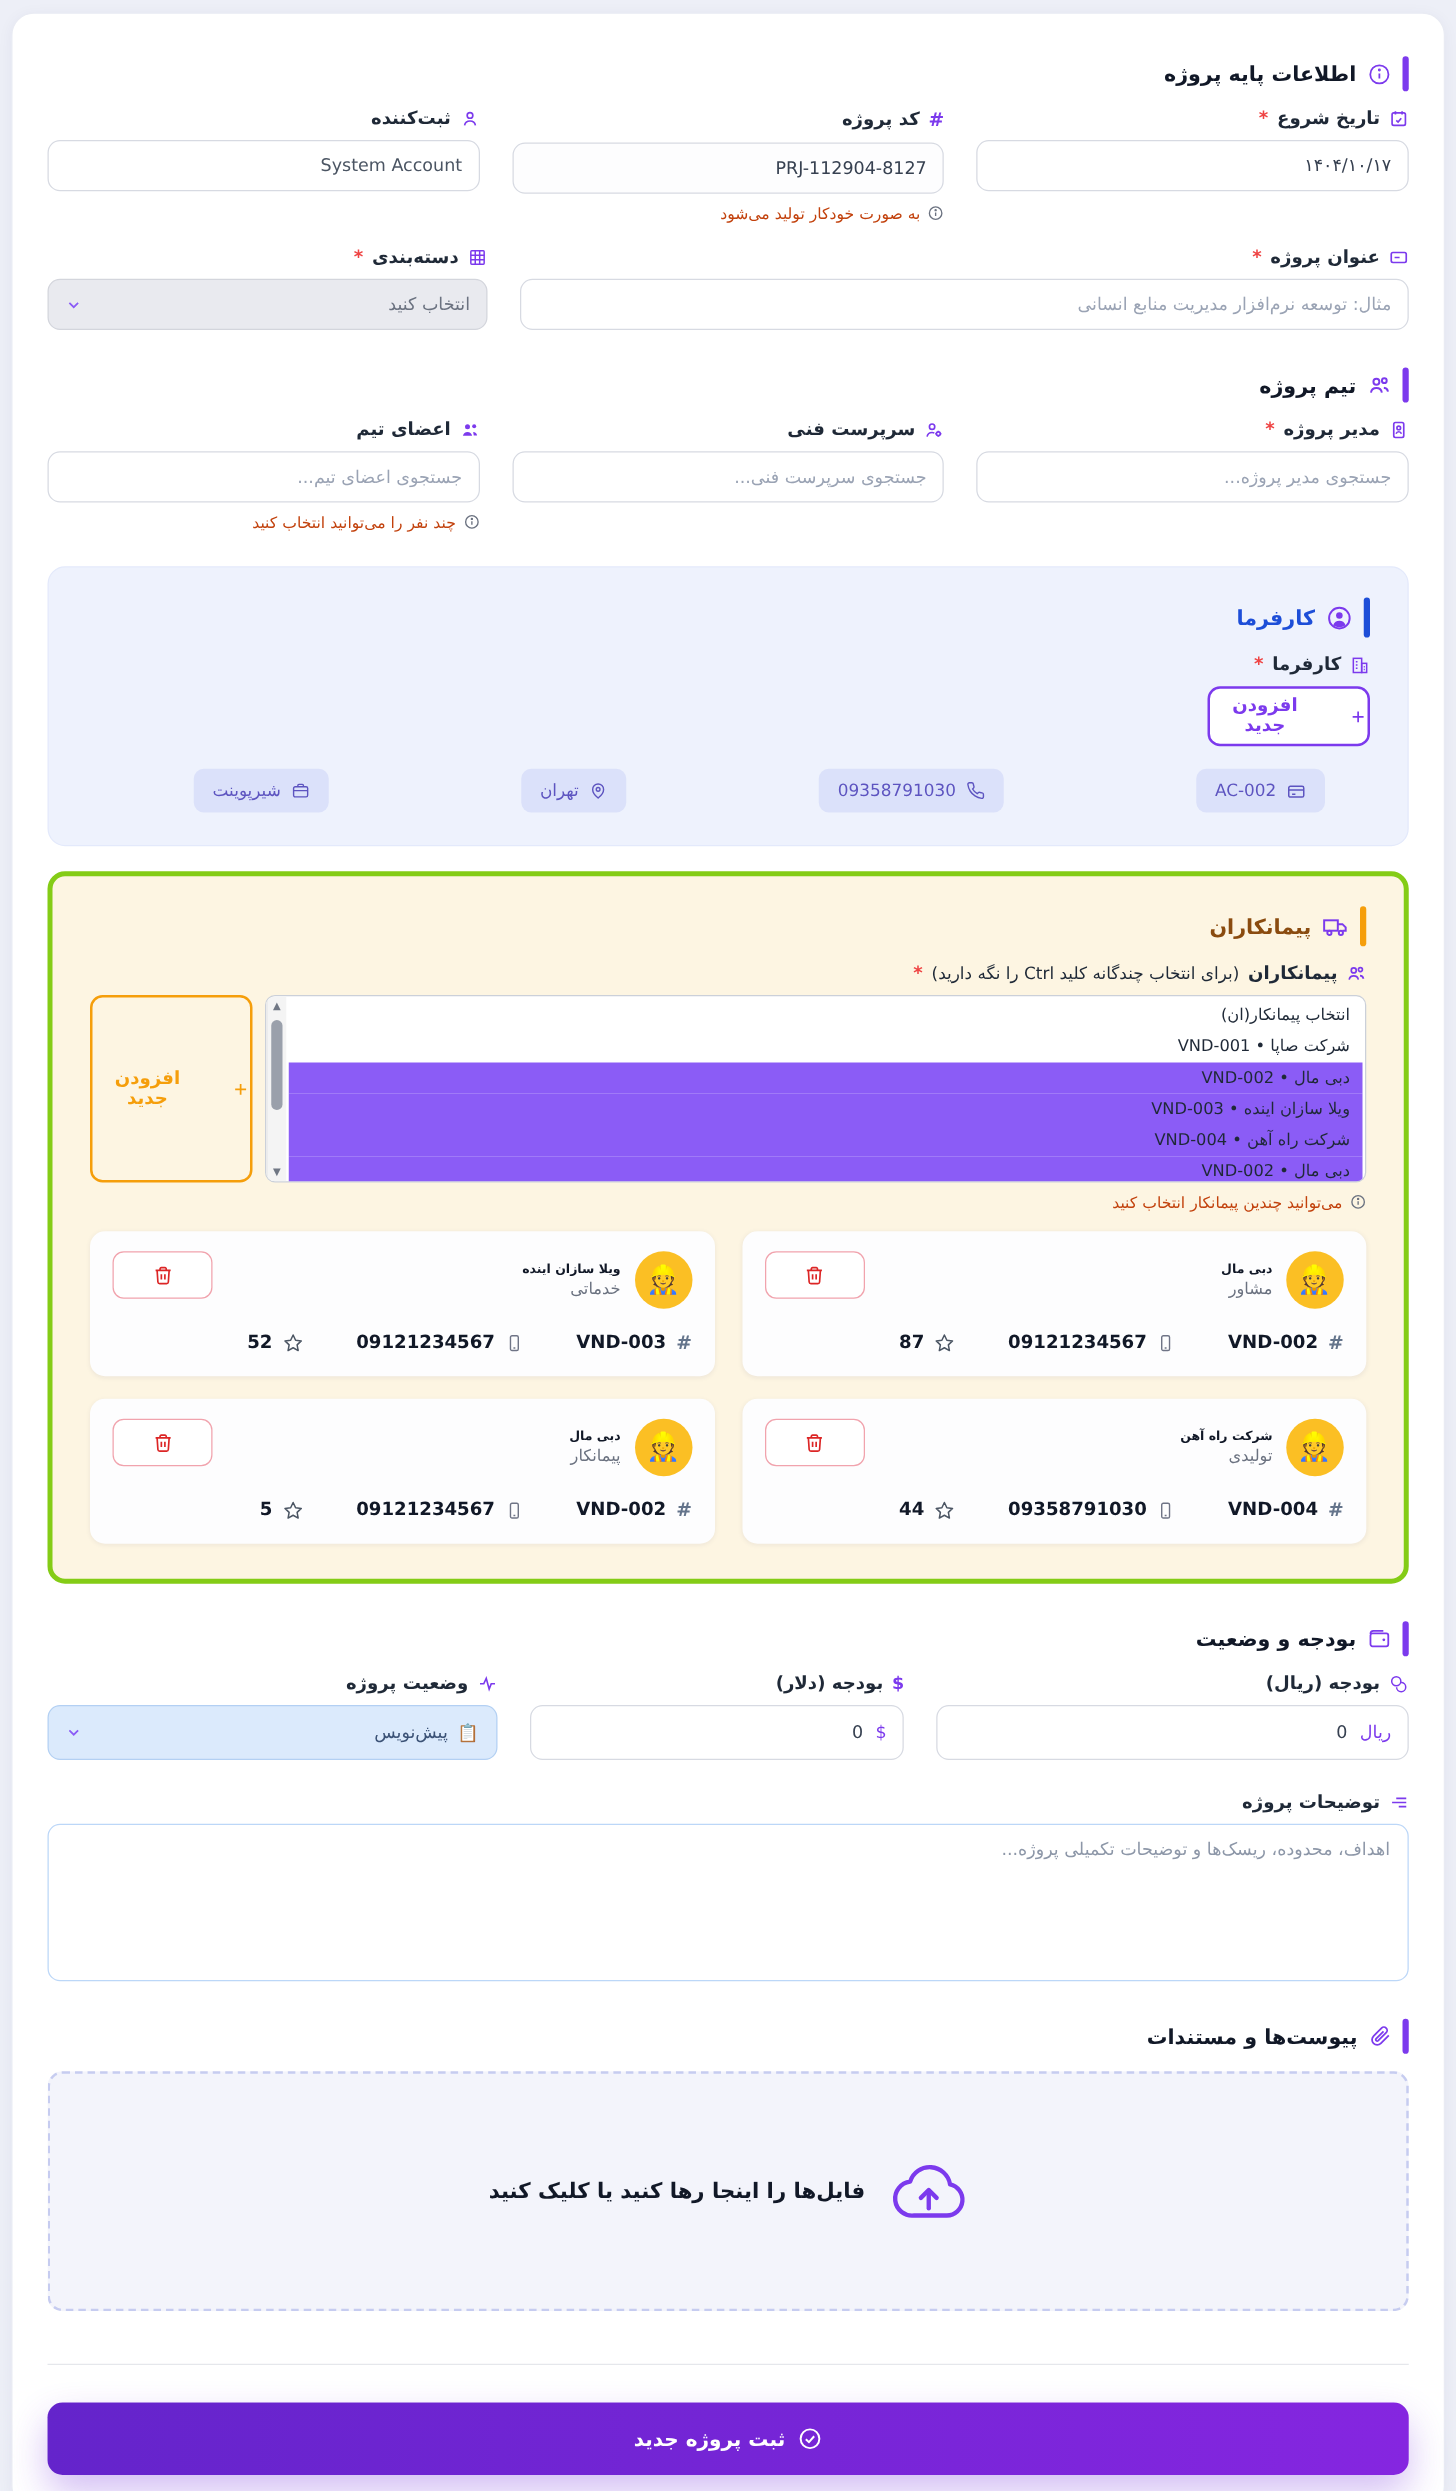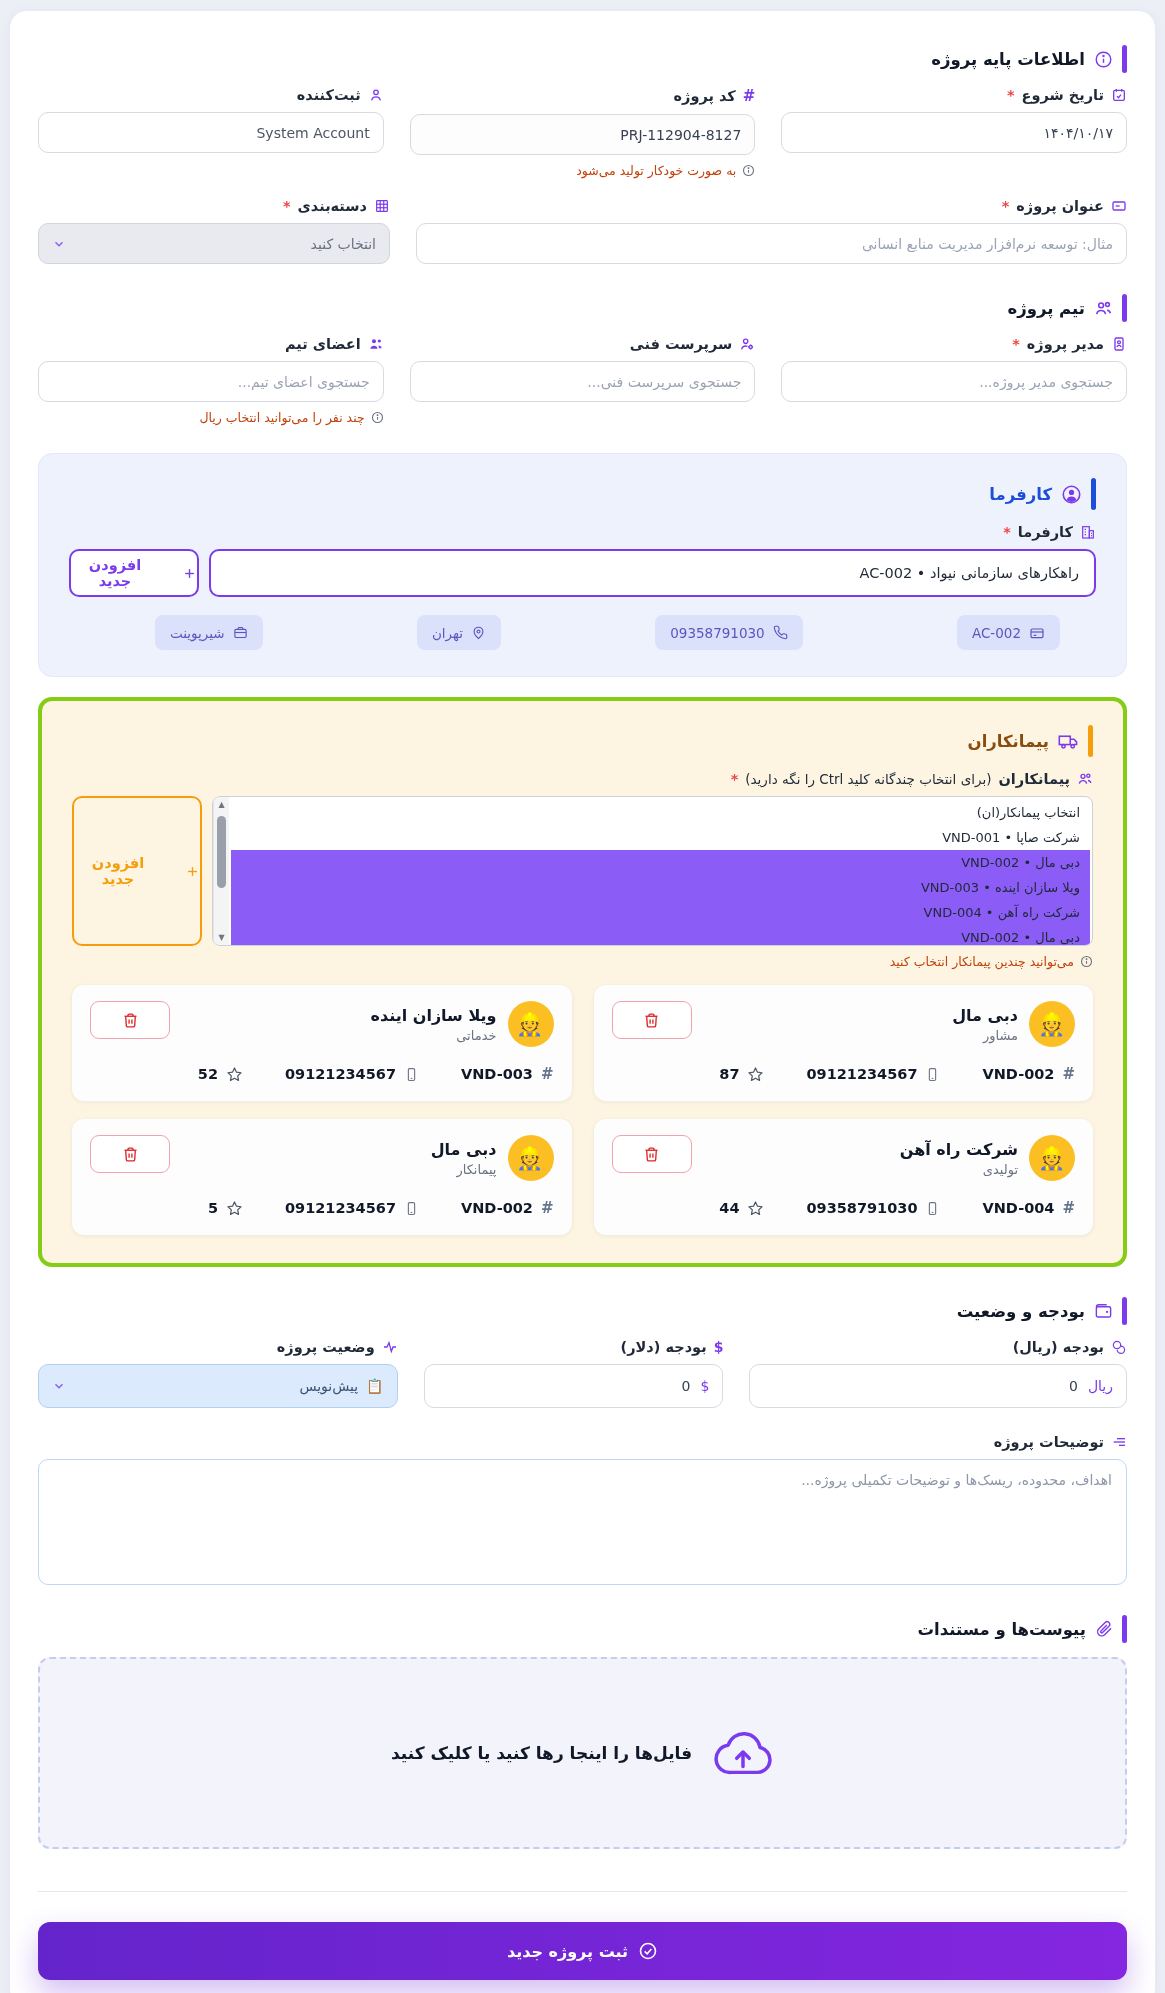--- a/index.html
+++ b/index.html
@@ -89,21 +89,21 @@
   .vcard {
     background: #fdfdfe; border-radius: 12px; padding: 16px 18px 18px 18px;
     box-shadow: 0 1px 4px rgba(30,30,80,.07);
   }
   .vcard-top { display: flex; align-items: flex-start; justify-content: space-between; }
   .vcard-id { display: flex; gap: 11px; align-items: center; }
   .avatar {
     width: 46px; height: 46px; border-radius: 50%; background: #fbbf24;
     display: flex; align-items: center; justify-content: center; font-size: 22px; flex: 0 0 auto;
   }
-  .vname { font-size: 16px; font-weight: bold; color: #111827; }
+  .vname { font-size: 10px; font-weight: bold; color: #111827; }
   .vtype { font-size: 13px; color: #6b7280; margin-top: 3px; }
   .del-btn {
     width: 80px; height: 38px; border: 1.5px solid #f1a3ad; border-radius: 9px; background: #fff;
     color: #dc2626; display: flex; align-items: center; justify-content: center; cursor: pointer;
   }
   .vcard-bottom { display: flex; align-items: center; gap: 42px; margin-top: 18px; font-size: 14.5px; font-weight: bold; color: #111827; }
   .vmeta { display: inline-flex; align-items: center; gap: 8px; }
   .vmeta .m-ic { color: #6f7486; display: inline-flex; font-weight: normal; }
   .hashsym { color: #64748b; font-weight: bold; font-size: 15px; }
   
@@ -310,21 +310,21 @@
       </div>
       <input class="input" type="text" placeholder="جستجوی اعضای تیم..." style="">
       <div class="hint">
         <span class="hic">
           <svg width="13" height="13" viewBox="0 0 24 24" fill="none" stroke="currentColor" stroke-width="2">
               <circle cx="12" cy="12" r="9.2"></circle>
               <line x1="12" y1="11" x2="12" y2="16.2"></line>
               <circle cx="12" cy="7.6" r="0.8" fill="currentColor"></circle>
             </svg>
         </span>
-        <span>چند نفر را می‌توانید انتخاب ریال</span>
+        <span>چند نفر را می‌توانید انتخاب کنید</span>
       </div>
     </div>
   </div>
 
   <div class="client-box" style="margin-top:28px;">
     <div class="sec-head">
       <span class="sec-bar blue" style="height:32px;"></span>
       <span class="sec-ic">
         <svg width="21" height="21" viewBox="0 0 24 24">
             <circle cx="12" cy="12" r="9.4" fill="none" stroke="currentColor" stroke-width="1.8"></circle>
@@ -345,23 +345,20 @@
             <line x1="7" y1="16" x2="9" y2="16"></line>
             <line x1="16.5" y1="14" x2="17.8" y2="14"></line>
             <line x1="16.5" y1="17.5" x2="17.8" y2="17.5"></line>
           </svg>
       </span>
       <span>کارفرما</span>
       <span class="req">*</span>
     </div>
 
     <div class="client-row">
-      <div class="client-select">
-        <span>راهکارهای سازمانی نیواد • AC-002</span>
-      </div>
       <button class="add-btn">
         <span class="plus">
           <svg width="15" height="15" viewBox="0 0 24 24" fill="none" stroke="currentColor" stroke-width="2.2">
               <line x1="12" y1="5" x2="12" y2="19"></line>
               <line x1="5" y1="12" x2="19" y2="12"></line>
             </svg>
         </span>
         <span>افزودن جدید</span>
       </button>
     </div>

